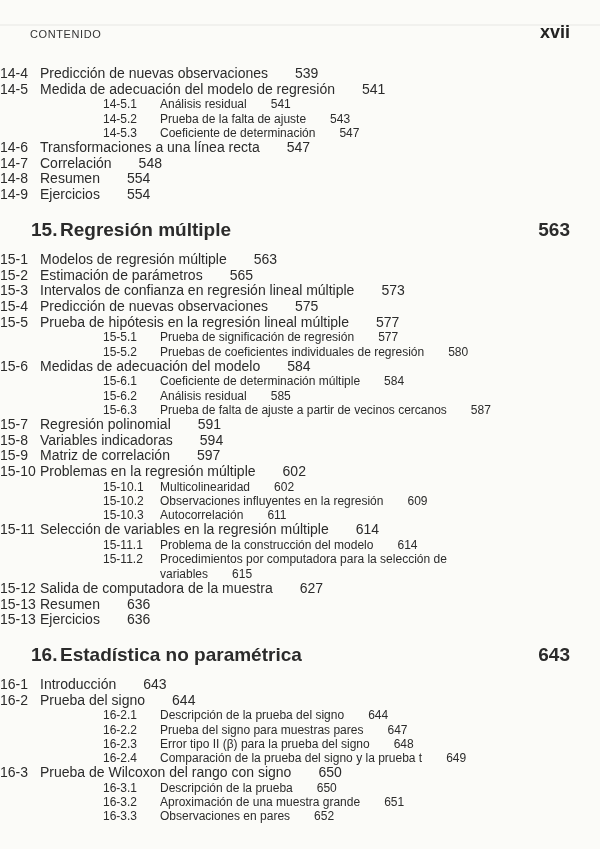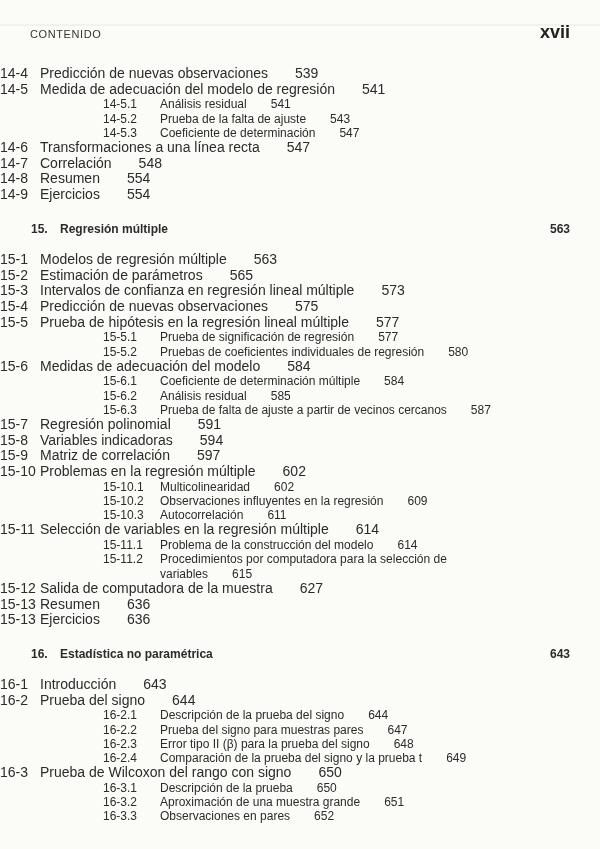--- a/index.html
+++ b/index.html
@@ -28,21 +28,21 @@
 
   .toc{margin-top:24px;}
   .row{white-space:nowrap;}
   .num{color:var(--ink);}
   .label{color:var(--ink);}
   .pg{color:var(--ink);}
 
   
   .k-ch{
     display:flex;align-items:center;
-    font-weight:bold;font-size:12px;line-height:19px;
+    font-weight:bold;font-size:19px;line-height:19px;
     padding:0 30px 0 31px;margin:17px 0 13px 0;color:#1e1e1e;
   }
   .k-ch .num{width:29px;flex:0 0 auto;}
   .k-ch .label{flex:0 1 auto;}
   .k-ch .pg{margin-left:auto;}
 
   
   .k-l1{font-size:14px;line-height:15.7px;}
   .k-l1 .num{display:inline-block;width:40px;}
   .k-l1 .pg{margin-left:27px;}

